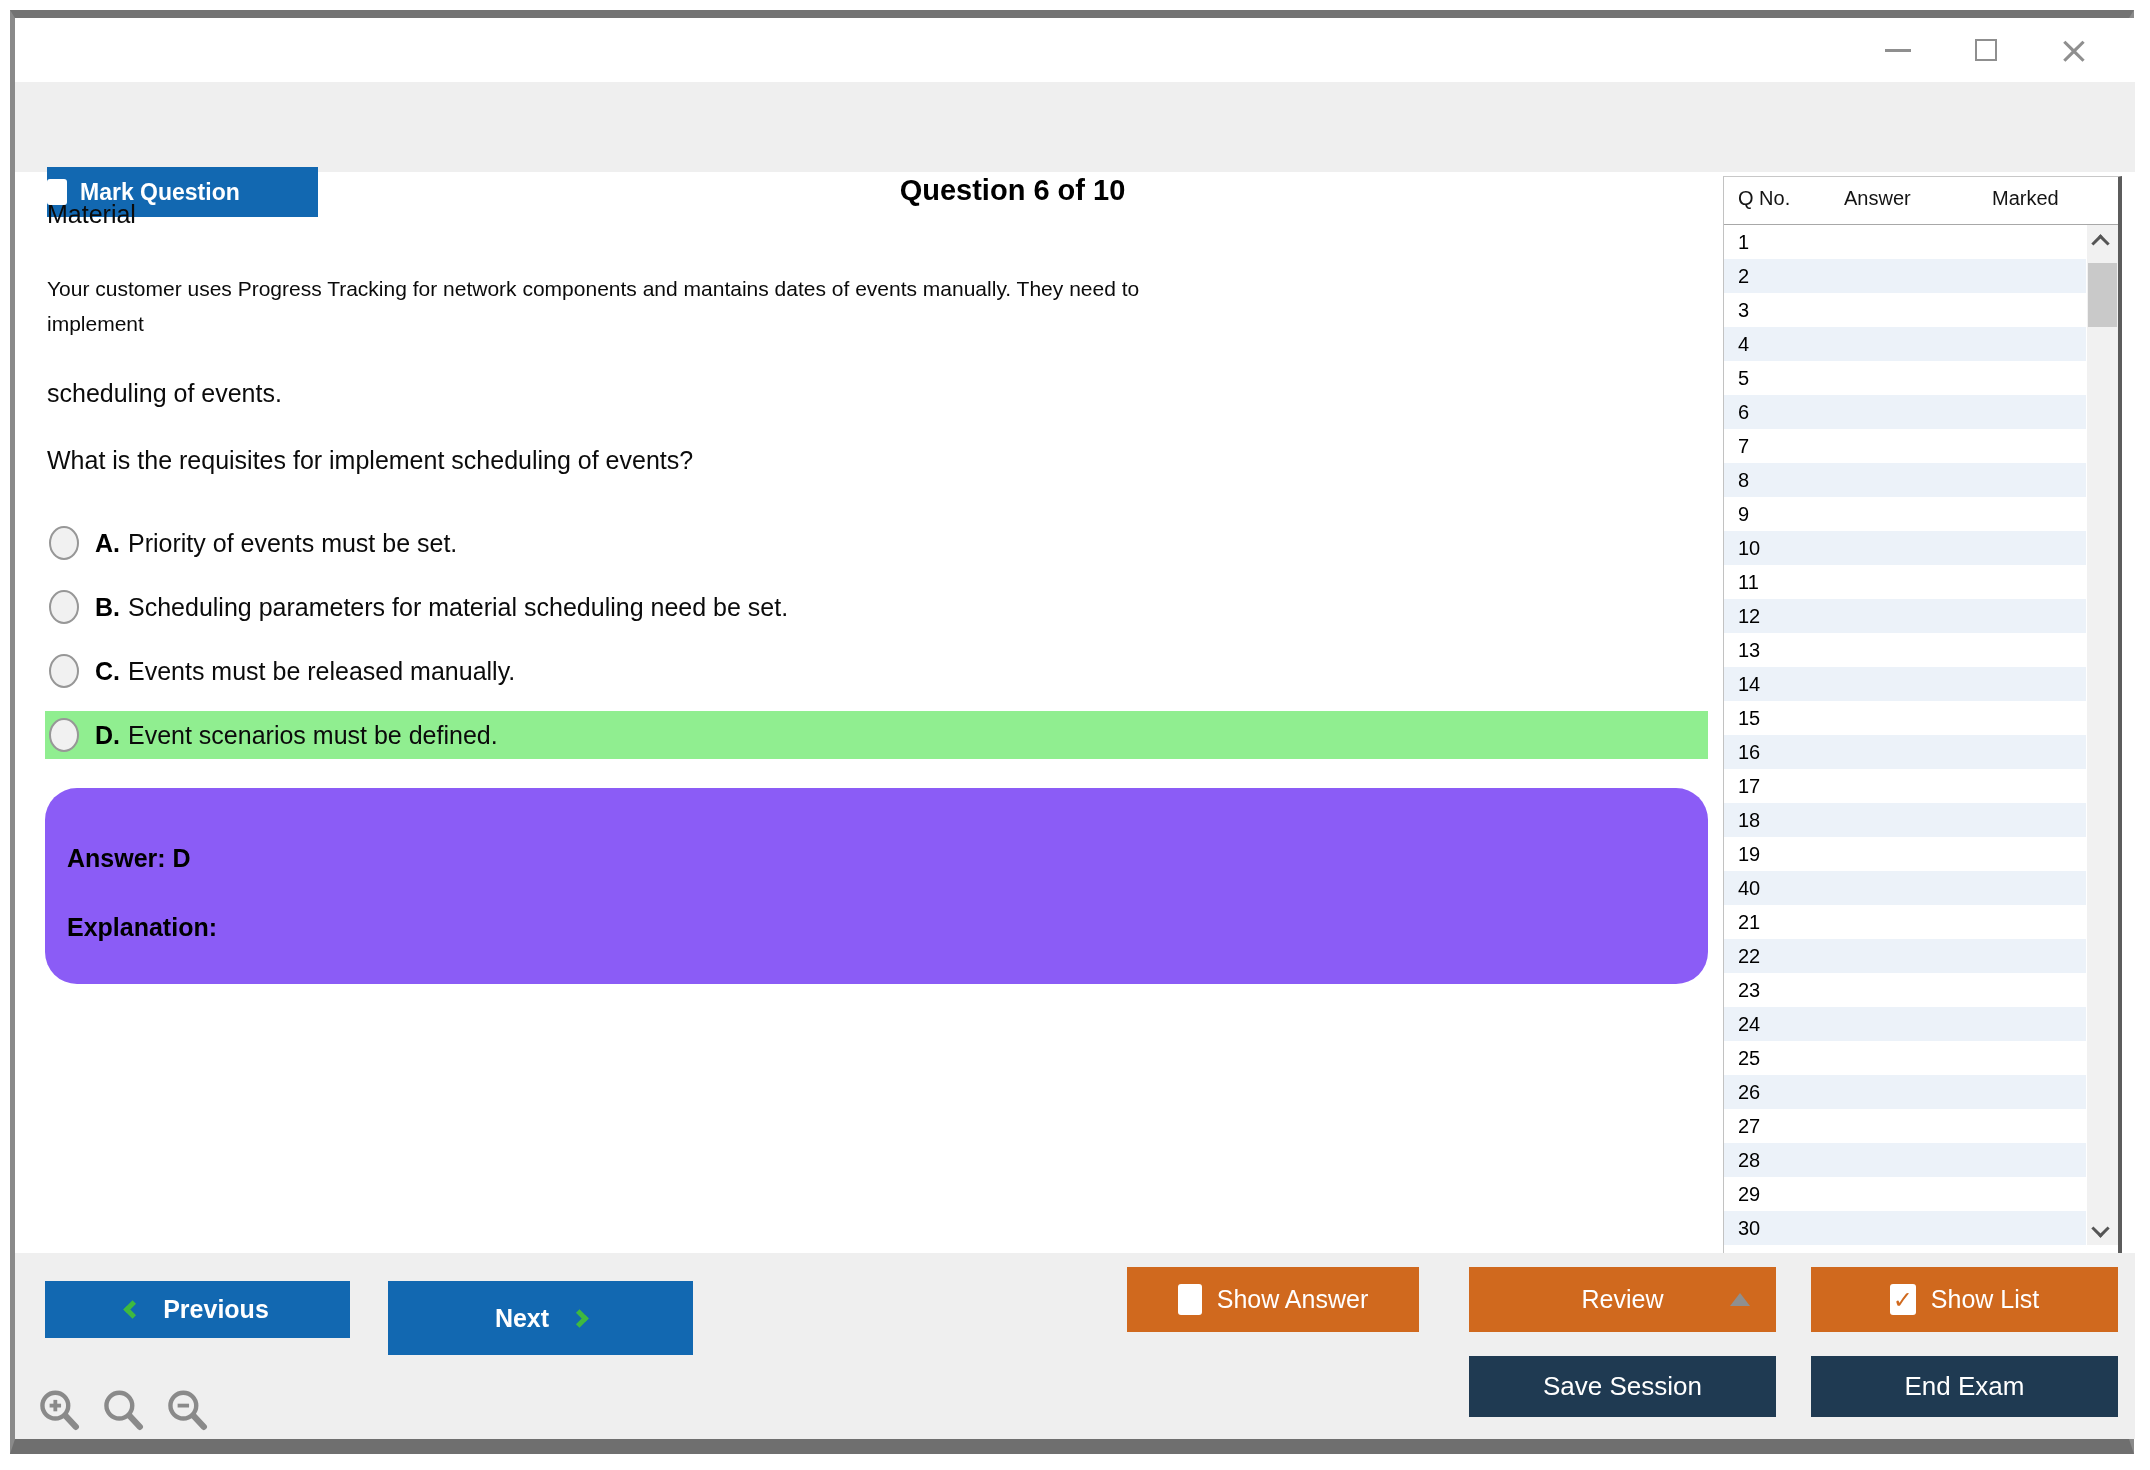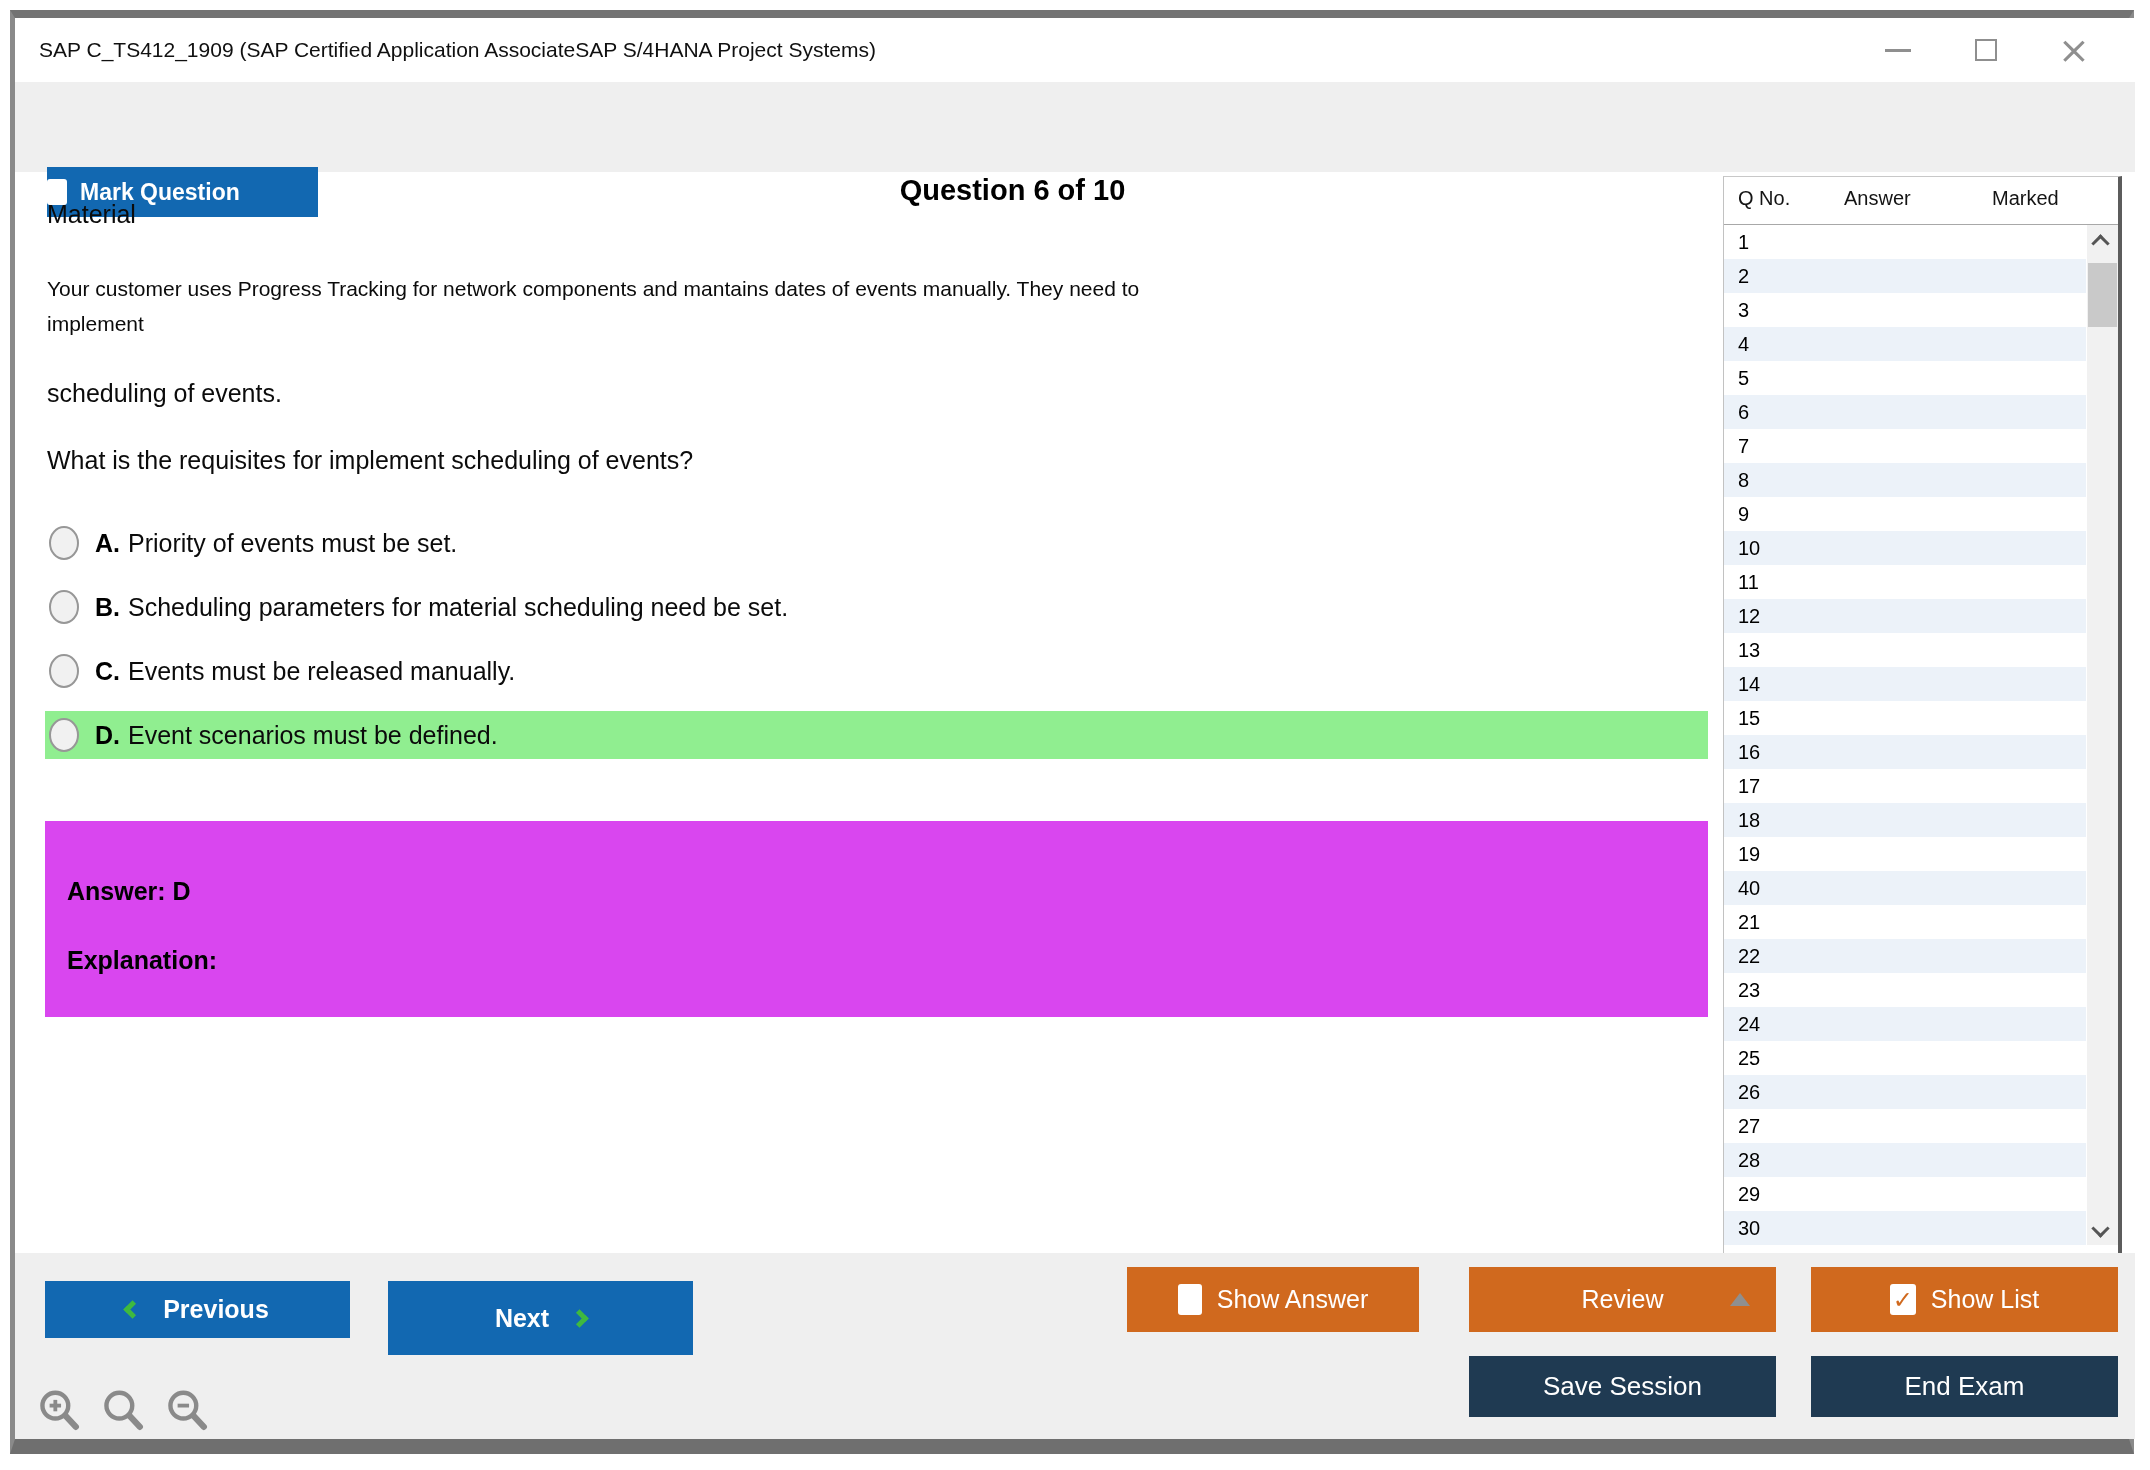--- a/index.html
+++ b/index.html
@@ -38,21 +38,21 @@
   .pline{margin:38px 0 0 2px;font-size:25px;color:#0b0b0b;}
 
   .options{margin-top:44px;}
   .option{display:flex;align-items:center;height:48px;margin-bottom:16px;padding-left:4px;}
   .option.highlight{background:#90ee90;}
   .radio{flex:0 0 auto;width:30px;height:34px;border:2px solid #979797;border-radius:50%;
     background:#f1f1f1;margin-right:16px;cursor:pointer;}
   .letter{font-weight:bold;font-size:25px;margin-right:8px;color:#000;}
   .otext{font-size:25px;color:#0b0b0b;}
 
-  .answerbox{margin-top:62px;width:1663px;height:196px;background:#d946ef;padding:56px 0 0 22px;}
+  .answerbox{margin-top:29px;width:1663px;height:196px;background:#8b5cf6;padding:56px 0 0 22px;border-radius:32px;}
   .answerbox p{margin:0;font-size:25px;font-weight:bold;color:#000;}
   .answerbox p + p{margin-top:40px;}
 
   
   .sidebar{position:absolute;left:1708px;top:158px;width:399px;height:1077px;background:#ffffff;
     border-left:1px solid #c2c2c2;border-top:1px solid #c8c8c8;border-right:4px solid #5c5c5c;}
   .shead{position:relative;height:48px;border-bottom:1px solid #a8a8a8;background:#ffffff;}
   .shead span{position:absolute;top:10px;font-size:20px;color:#141414;}
   .col-qno{left:14px;} .col-answer{left:120px;} .col-marked{left:268px;}
   .slist{position:absolute;left:0;top:48px;width:362px;height:1020px;overflow:hidden;}
@@ -93,21 +93,20 @@
   .zoomicons svg{display:block;cursor:pointer;}
 </style>
 </head>
 <body>
 
 <div class="frame-border"></div>
 
 <div class="window">
 
   <div class="titlebar">
-    <span class="title">SAP C_TS412_1909 (SAP Certified Application AssociateSAP S/4HANA Project Systems)</span>
     <div class="controls">
       <span class="ctrl">
           <span class="minbar"></span>
         </span>
       <span class="ctrl">
           <span class="maxbox"></span>
         </span>
       <span class="ctrl">
           <span class="closex">×</span>
         </span>

